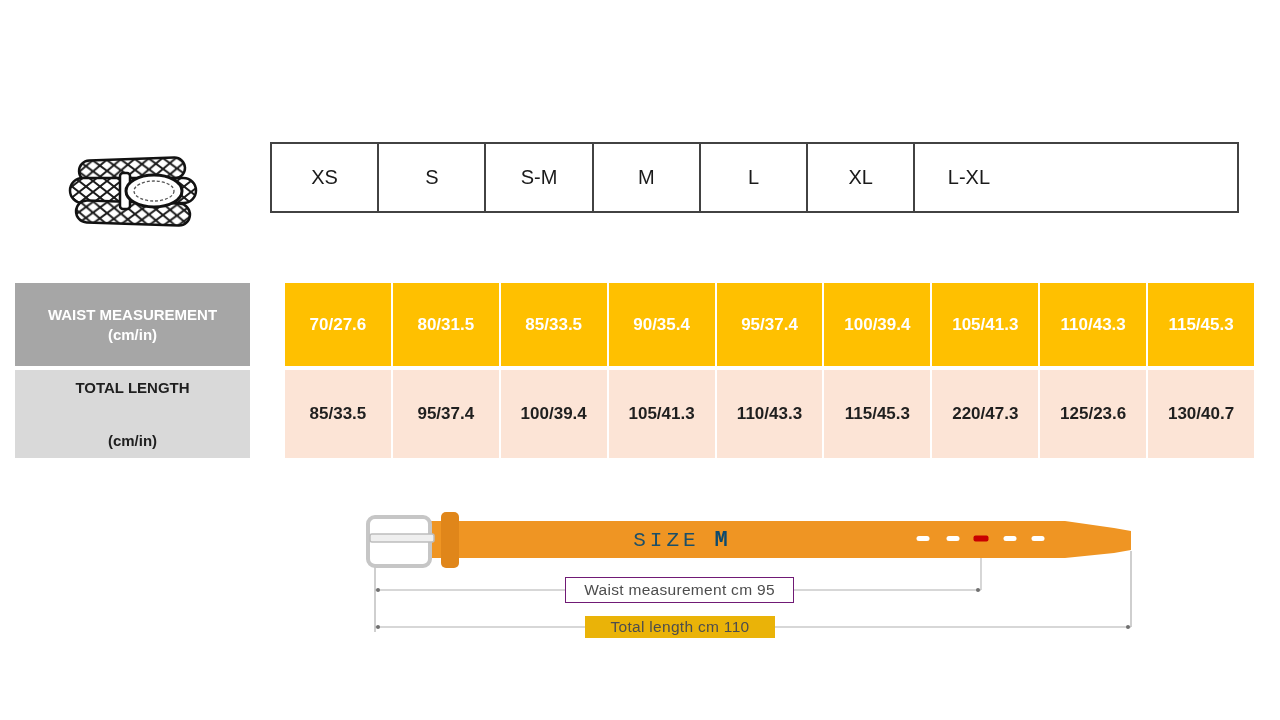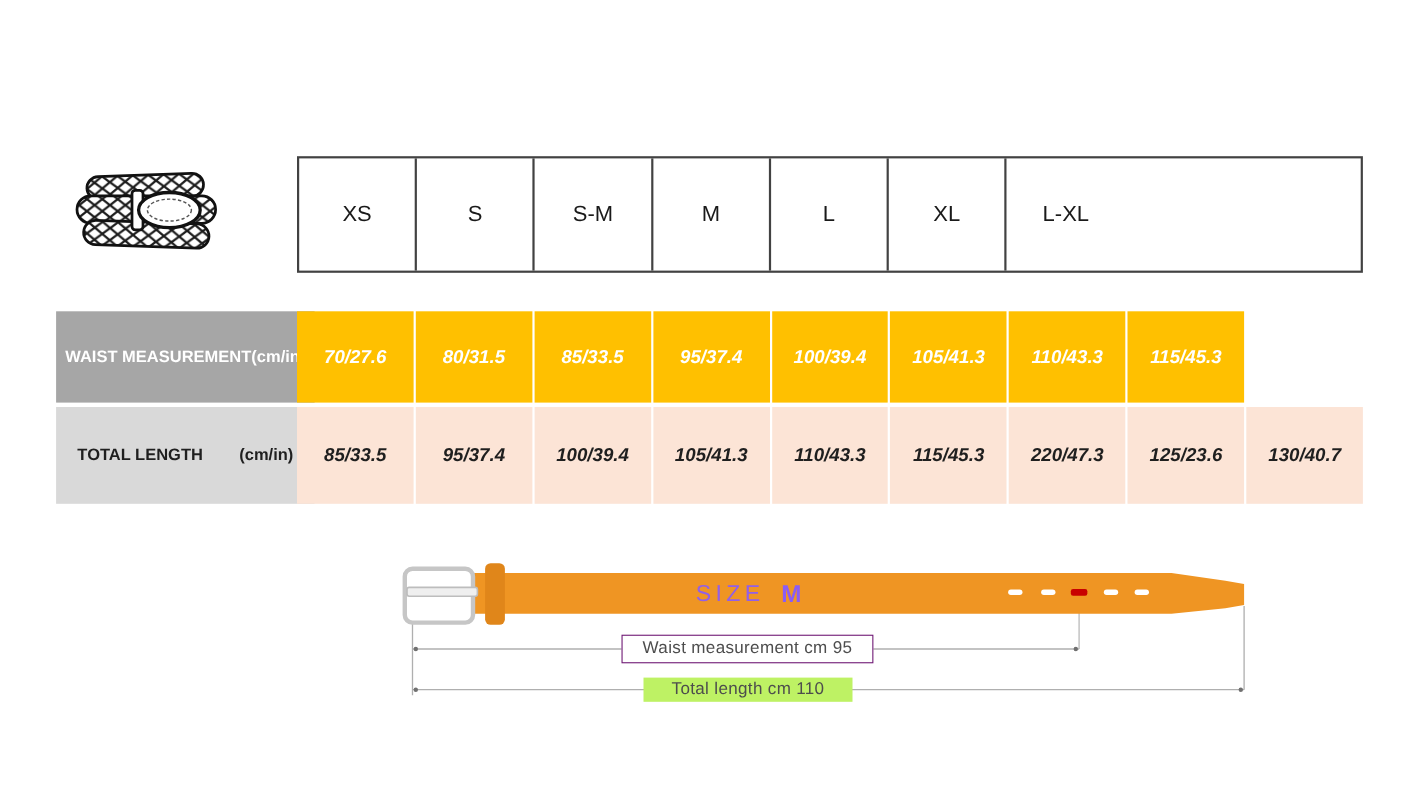--- a/index.html
+++ b/index.html
@@ -4,68 +4,68 @@
 <style>
   html,body{margin:0;padding:0;background:#fff;}
   .page{
     position:relative;width:1280px;height:720px;background:#ffffff;overflow:hidden;
     font-family:"Liberation Sans", sans-serif;
   }
   
   .product-art{position:absolute;left:65px;top:148px;width:140px;height:100px;}
   
   .size-header{
-    position:absolute;left:270px;top:142px;width:969px;height:106px;
+    position:absolute;left:270px;top:142px;width:969px;height:71px;
     box-sizing:border-box;border:2px solid var(--table-border,#424242);
     display:grid;grid-template-columns:repeat(9,1fr);background:#fff;text-align:center;
   }
   .hcell{
     display:flex;align-items:center;justify-content:center;
     border-right:2px solid var(--table-border,#424242);
     font-size:20px;color:#1a1a1a;font-weight:400;
   }
   .hcell:last-child{border-right:none;}
   
   .rowlabel{
     position:absolute;left:15px;width:235px;box-sizing:border-box;
-    display:flex;flex-direction:row;align-items:center;justify-content:center;
-    font-weight:700;font-size:15px;line-height:1.3;text-align:center;margin-left:36px;
+    display:flex;flex-direction:column;align-items:center;justify-content:center;
+    font-weight:700;font-size:15px;line-height:1.3;text-align:center;
   }
   .rowlabel.waist{top:283px;height:83px;background:var(--waist-label-bg,#a6a6a6);color:#ffffff;}
   .rowlabel.length{top:370px;height:88px;background:var(--length-label-bg,#d9d9d9);color:#1f1f1f;gap:33px;}
   
   .vrow{
-    position:absolute;left:270px;width:969px;
-    display:grid;grid-template-columns:repeat(9,1fr);gap:2px;font-style:italic;
+    position:absolute;left:285px;width:969px;
+    display:grid;grid-template-columns:repeat(9,1fr);gap:2px;
   }
   .vrow.waist{top:283px;height:83px;}
   .vrow.length{top:370px;height:88px;}
   .vcell{
     display:flex;align-items:center;justify-content:center;
     font-weight:700;font-size:17px;
   }
   .vcell.waist{background:var(--waist-bg,#FFC000);color:var(--waist-text,#ffffff);}
   .vcell.length{background:var(--length-bg,#FCE4D6);color:var(--length-text,#1f1f1f);}
   
   .diagram-svg{position:absolute;left:340px;top:495px;width:820px;height:155px;}
   .size-overlay{
     position:absolute;left:608px;top:525px;width:145px;height:30px;
-    display:flex;align-items:center;justify-content:center;gap:15px;color:#8b5cf6;
+    display:flex;align-items:center;justify-content:center;gap:15px;color:#0c4a6e;font-family:Liberation Mono, monospace;
   }
   .size-word{font-size:21px;font-weight:400;letter-spacing:4px;opacity:.93;}
   .size-val{font-size:22px;font-weight:700;}
   .waist-note{
     position:absolute;left:565px;top:577px;width:229px;height:26px;box-sizing:border-box;
     background:#ffffff;border:1px solid #701a75;
     display:flex;align-items:center;justify-content:center;
     font-size:15.5px;color:var(--note-text,#4d4d4d);letter-spacing:.3px;
   }
   .length-note{
     position:absolute;left:585px;top:616px;width:190px;height:22px;
-    background:#bef264;display:flex;align-items:center;justify-content:center;
+    background:#eab308;display:flex;align-items:center;justify-content:center;
     font-size:15.5px;color:var(--note-text,#4d4d4d);letter-spacing:.3px;
   }
 </style>
 </head>
 <body>
 
 <div class="page">
 
   <svg class="product-art" viewBox="0 0 140 100">
     <defs>
@@ -103,20 +103,21 @@
   </div>
   <div class="rowlabel length">
     <span>TOTAL LENGTH</span>
     <span>(cm/in)</span>
   </div>
 
   <div class="vrow waist">
       <div class="vcell waist">70/27.6</div>
       <div class="vcell waist">80/31.5</div>
       <div class="vcell waist">85/33.5</div>
+      <div class="vcell waist">90/35.4</div>
       <div class="vcell waist">95/37.4</div>
       <div class="vcell waist">100/39.4</div>
       <div class="vcell waist">105/41.3</div>
       <div class="vcell waist">110/43.3</div>
       <div class="vcell waist">115/45.3</div>
     </div>
   <div class="vrow length">
       <div class="vcell length">85/33.5</div>
       <div class="vcell length">95/37.4</div>
       <div class="vcell length">100/39.4</div>

